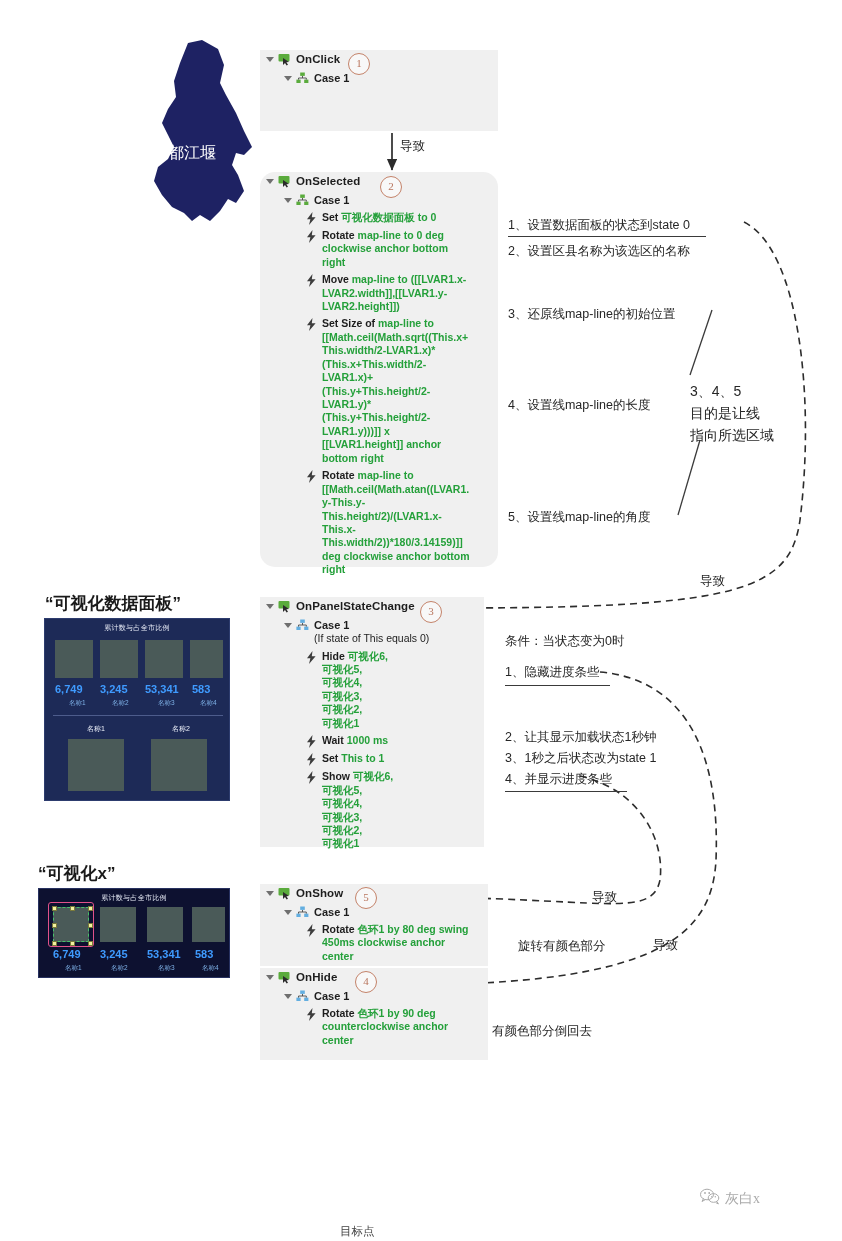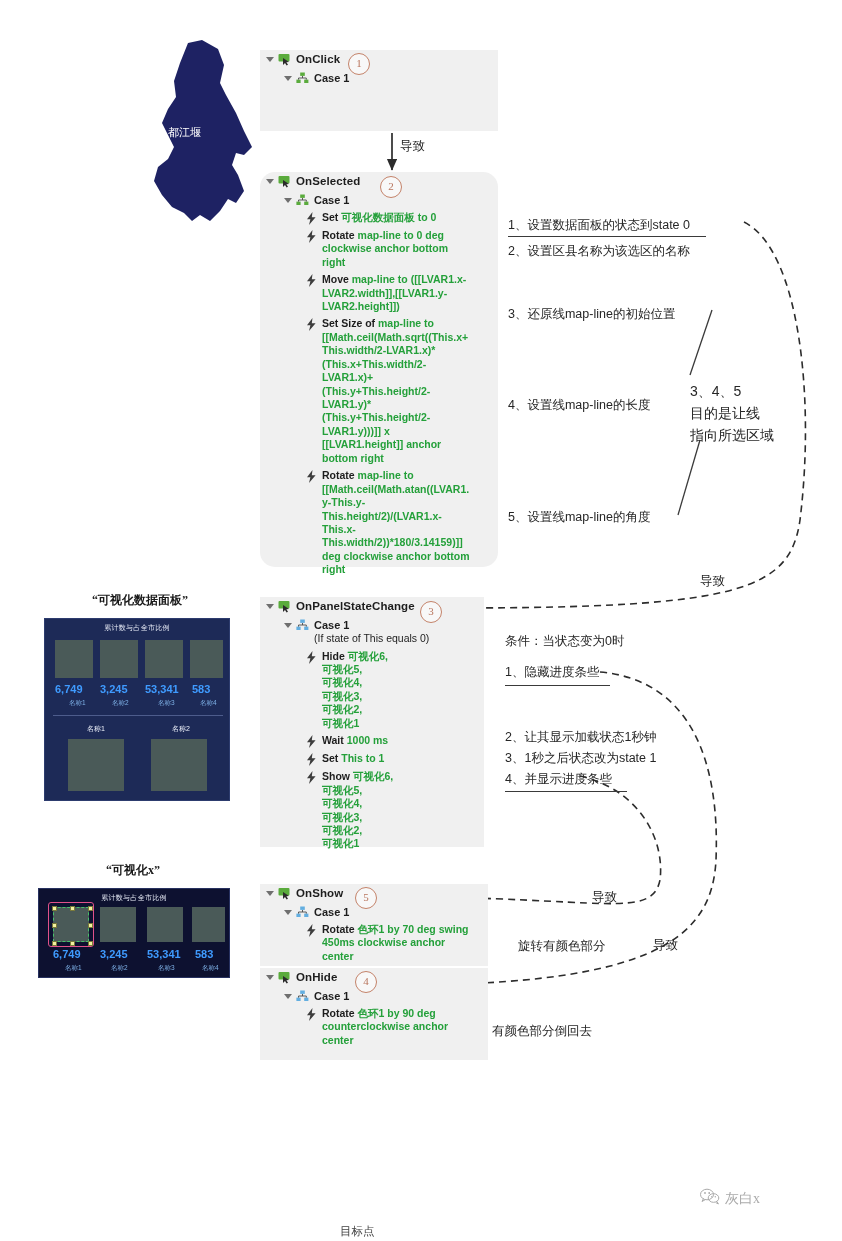--- a/index.html
+++ b/index.html
@@ -102,25 +102,24 @@
   .anno.big { font-size: 14px; line-height: 1.5; }
   .uline {
     position: absolute;
     height: 1.3px;
     background: #3a3a3a;
   }
 
   
   .panel-cap {
     position: absolute;
-    font-size: 12px;
+    font-size: 17px;
     font-weight: bold;
     color: #1a1a1a;
-    text-align: center;
-    font-family: Liberation Serif, serif;
+    text-align: left;
   }
   .mock {
     position: absolute;
     background: #1d2a57;
     border: 1px solid #2d3c6e;
     box-sizing: border-box;
   }
   .mock-title {
     color: #e8ecf7;
     font-size: 7px;
@@ -169,21 +168,22 @@
     position: absolute;
     width: 3px; height: 3px;
     background: #f3f3a0;
     border: 0.5px solid #7a7a3a;
   }
 
   
   .map-label {
     position: absolute;
     color: #ffffff;
-    font-size: 11px;
+    font-size: 16px;
+    margin-top: 18px;
   }
 
   
   #overlay {
     position: absolute;
     left: 0; top: 0;
     width: 842px; height: 1241px;
     pointer-events: none;
   }
 
@@ -450,21 +450,21 @@
         </svg>
     </span>
     <span class="case-title">Case 1</span>
   </div>
   <div class="row act">
     <span class="ico">
         <svg width="11" height="13" viewBox="0 0 11 13">
           <path d="M6.5,0 L1,7.2 L4.4,7.2 L3,13 L9.6,5.2 L5.8,5.2 Z" fill="#3d3d3d"></path>
         </svg>
       </span>
-    <span class="act-text"><span class="k">Rotate</span> <span>色环1 by 70 deg swing 450ms clockwise anchor center</span></span>
+    <span class="act-text"><span class="k">Rotate</span> <span>色环1 by 80 deg swing 450ms clockwise anchor center</span></span>
   </div>
 </div>
 <div class="badge" style="left:355px; top:887px;">5</div>
 
 <div class="event-block" style="left:260px; top:968px; width:228px; height:92px;">
   <div class="row ev">
     <span class="tri"></span>
     <span class="ico">
       <svg width="13" height="13" viewBox="0 0 13 13">
           <rect x="0.5" y="1" width="11" height="7.5" rx="1" fill="#5aab3c"></rect>

